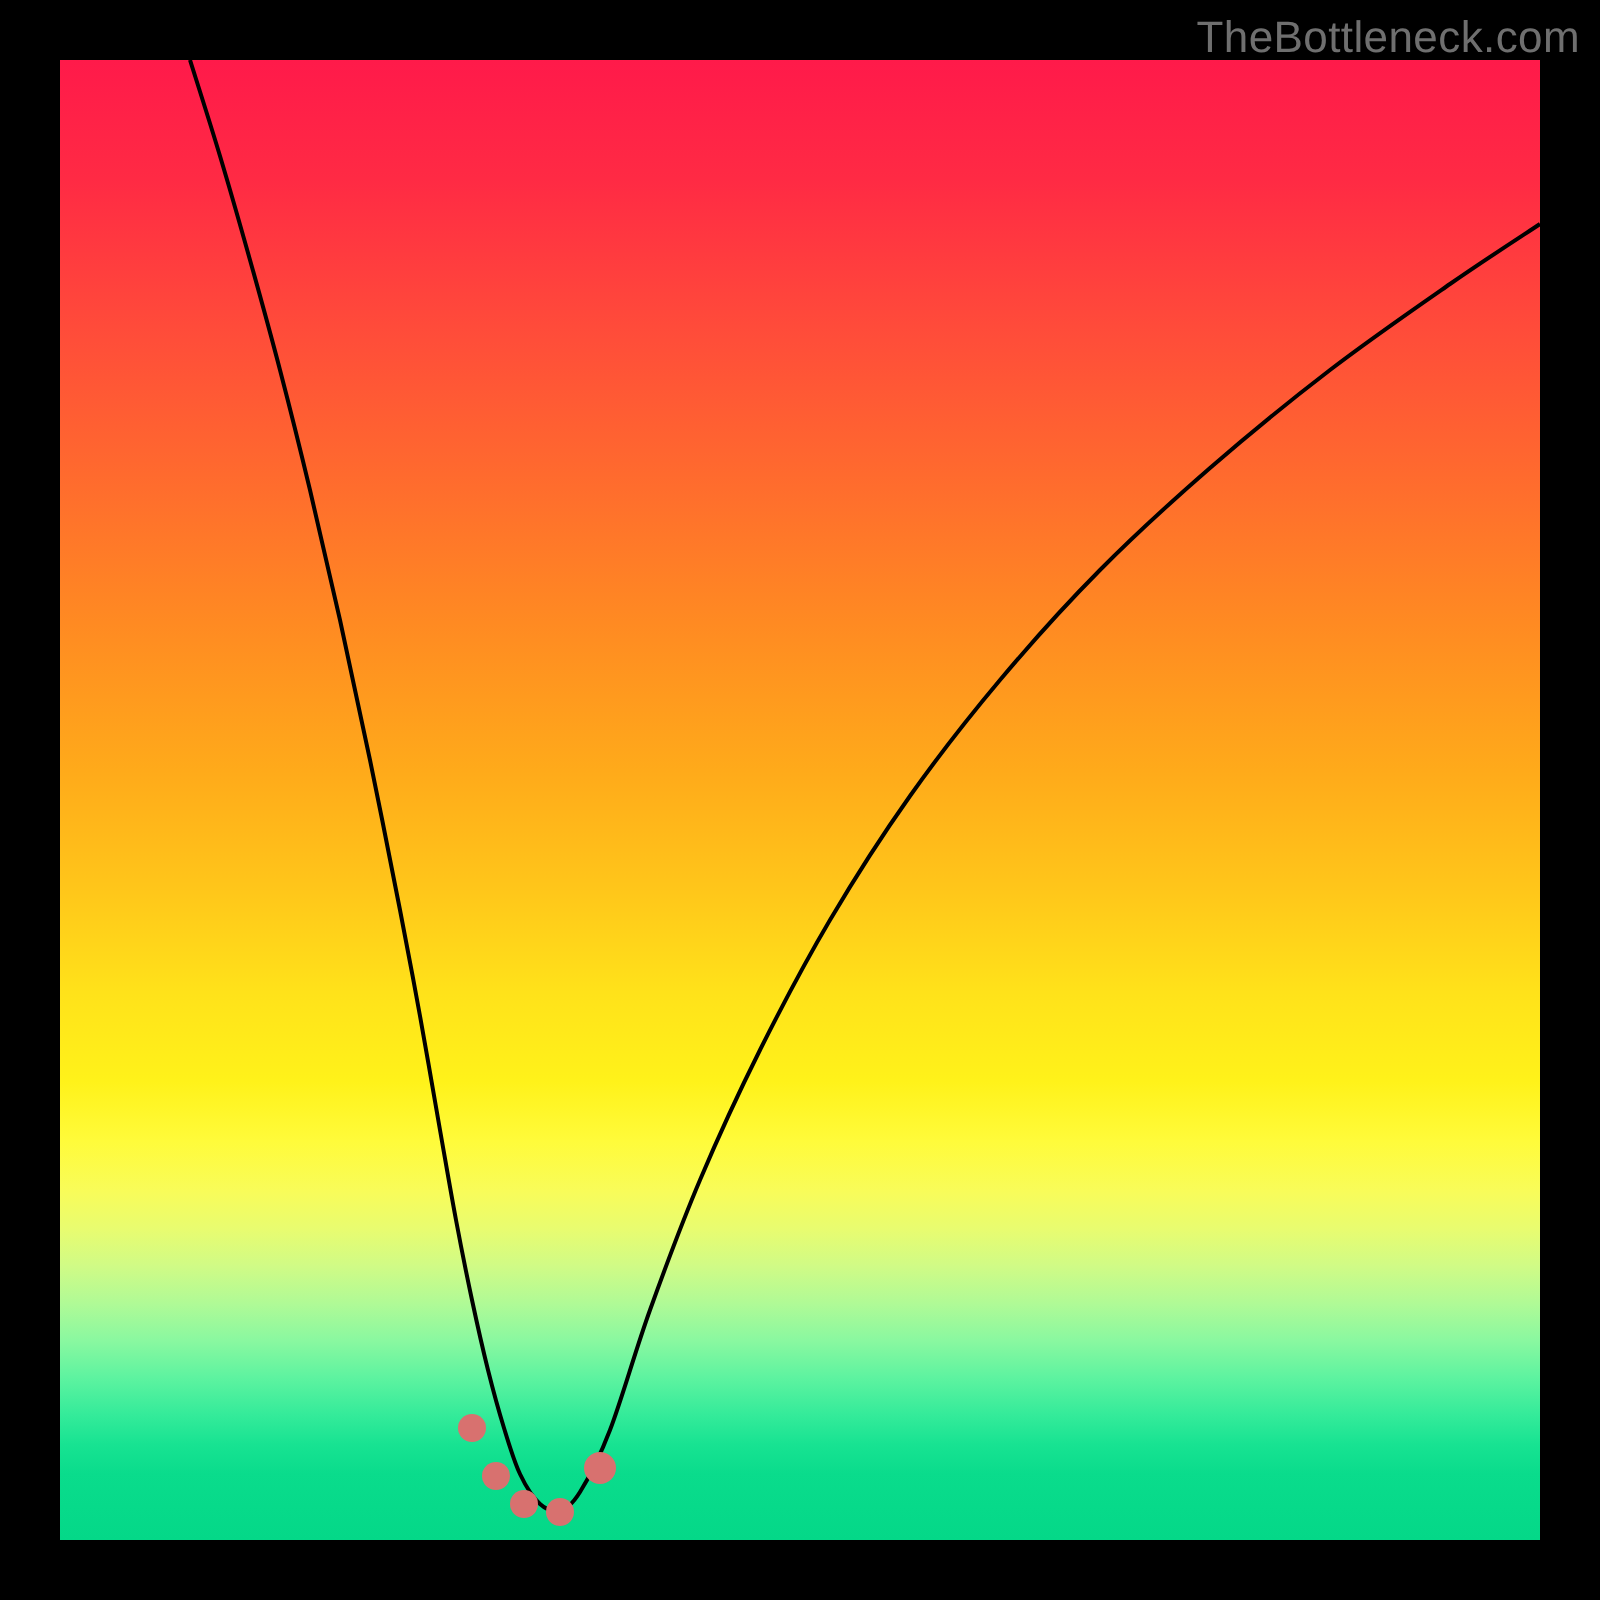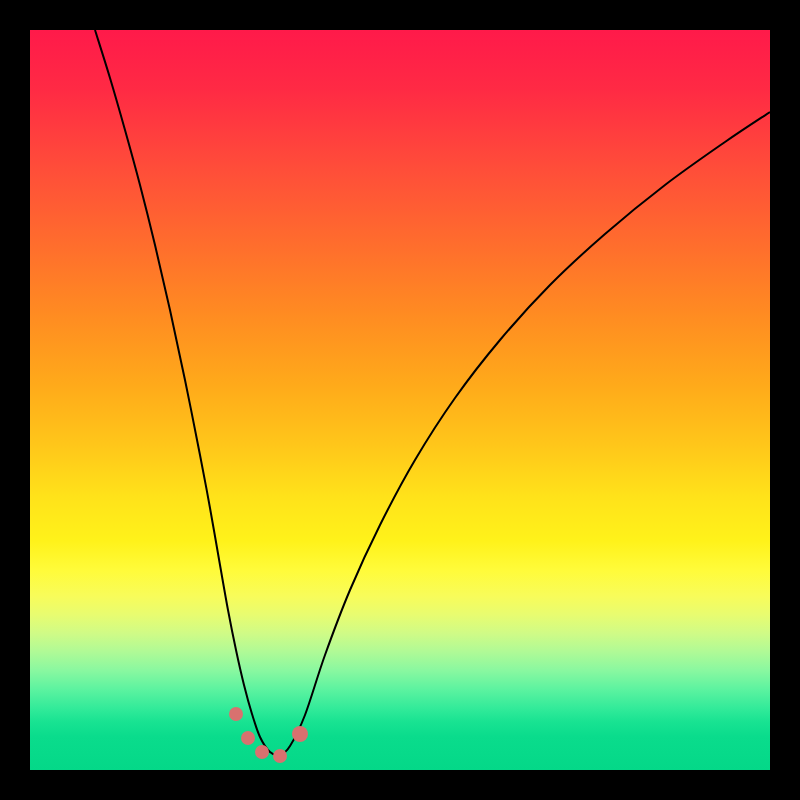--- a/index.html
+++ b/index.html
@@ -65,20 +65,21 @@
   }
   .marker {
     fill: #d8716f;
     stroke: none;
   }
 </style>
 </head>
 <body>
 
 <div class="frame">
+  <div class="watermark">TheBottleneck.com</div>
   <div class="plot">
     <div class="plot-bg"></div>
     <svg class="svg-layer" viewBox="0 0 740 740">
       <path id="curve-path" class="curve" d="M 65 0 C 67.5 8, 75 31.333333333333332, 80 48 C 85 64.66666666666667, 90 82.16666666666667, 95 100 C 100 117.83333333333333, 105 135.83333333333334, 110 155 C 115 174.16666666666666, 120 194.16666666666666, 125 215 C 130 235.83333333333334, 135 257.5, 140 280 C 145 302.5, 150 325.8333333333333, 155 350 C 160 374.1666666666667, 165.83333333333334 403.6666666666667, 170 425 C 174.16666666666666 446.3333333333333, 176.66666666666666 459.6666666666667, 180 478 C 183.33333333333334 496.3333333333333, 187 518, 190 535 C 193 552, 195.33333333333334 565.8333333333334, 198 580 C 200.66666666666666 594.1666666666666, 203.33333333333334 607.5, 206 620 C 208.66666666666666 632.5, 211.33333333333334 644.3333333333334, 214 655 C 216.66666666666666 665.6666666666666, 219.33333333333334 675.3333333333334, 222 684 C 224.66666666666666 692.6666666666666, 227 700.6666666666666, 230 707 C 233 713.3333333333334, 236.66666666666666 719, 240 722 C 243.33333333333334 725, 246.66666666666666 726, 250 725 C 253.33333333333334 724, 255.83333333333334 722.6666666666666, 260 716 C 264.1666666666667 709.3333333333334, 269.1666666666667 700.1666666666666, 275 685 C 280.8333333333333 669.8333333333334, 287.5 645.8333333333334, 295 625 C 302.5 604.1666666666666, 310.8333333333333 581.6666666666666, 320 560 C 329.1666666666667 538.3333333333334, 339.1666666666667 516.6666666666666, 350 495 C 360.8333333333333 473.3333333333333, 372.5 451.1666666666667, 385 430 C 397.5 408.8333333333333, 410.8333333333333 388, 425 368 C 439.1666666666667 348, 454.1666666666667 328.8333333333333, 470 310 C 485.8333333333333 291.1666666666667, 502.5 272.6666666666667, 520 255 C 537.5 237.33333333333334, 555.8333333333334 220.66666666666666, 575 204 C 594.1666666666666 187.33333333333334, 615 170.33333333333334, 635 155 C 655 139.66666666666666, 677.5 124.16666666666667, 695 112 C 712.5 99.83333333333333, 732.5 87, 740 82"></path>
       <g id="markers-group">
           <circle cx="206" cy="684" r="7" class="marker"></circle>
           <circle cx="218" cy="708" r="7" class="marker"></circle>
           <circle cx="232" cy="722" r="7" class="marker"></circle>
           <circle cx="250" cy="726" r="7" class="marker"></circle>
           <circle cx="270" cy="704" r="8" class="marker"></circle>

